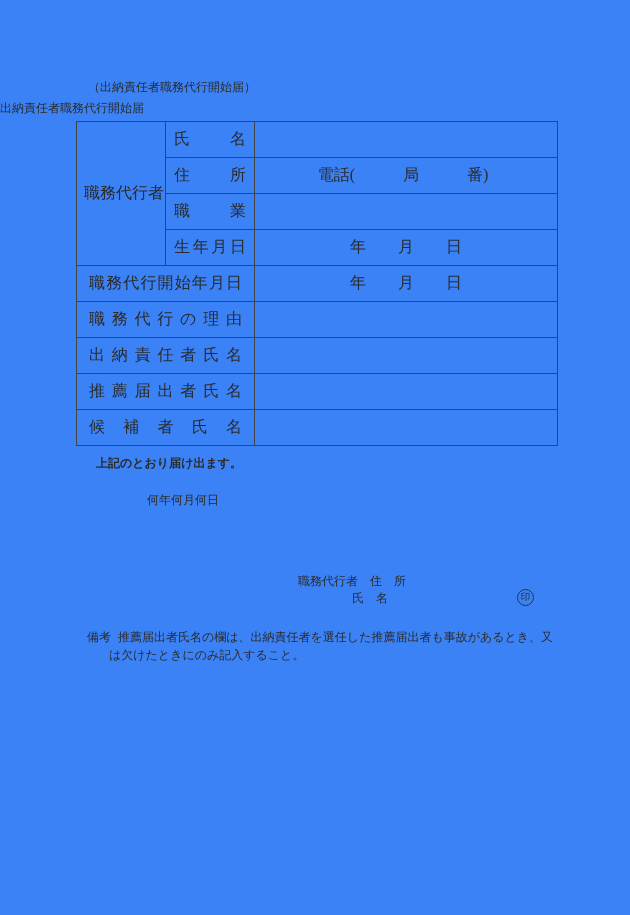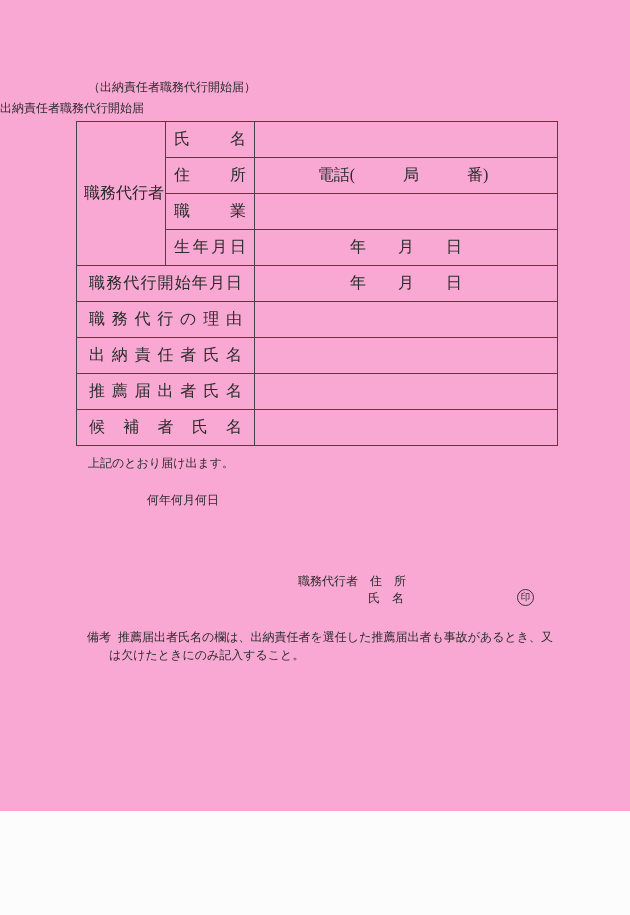--- a/index.html
+++ b/index.html
@@ -3,22 +3,22 @@
 <meta charset="utf-8">
 <style>
   html, body {
     margin: 0;
     padding: 0;
     background: #fcfcfc;
   }
   .page {
     position: relative;
     width: 630px;
-    height: 811px;
-    background: #f9a8d4;
+    height: 915px;
+    background: #3b82f6;
     font-family: "Liberation Serif", "DejaVu Serif", serif;
     font-size: 12px;
     color: #2b2b2b;
     overflow: hidden;
   }
   .abs { position: absolute; white-space: nowrap; line-height: 16px; }
 
   .header-note { left: 88px; top: 79px; }
   .doc-title { left: 0; top: 100px; width: 630px; text-align: left; }
 
@@ -50,26 +50,26 @@
   }
   td.label-cell-wide {
     text-align: justify;
     text-align-last: justify;
     padding: 0 12px;
   }
   td.value-cell { padding: 0; }
   td.value-center { text-align: center; }
   td.value-phone { text-align: center; padding-right: 6px; }
 
-  .declaration-line { left: 88px; top: 455px; }
+  .declaration-line { left: 96px; top: 455px; font-weight: bold; }
   .date-line { left: 147px; top: 492px; }
   .recipient-line { left: 115px; top: 530px; }
 
   .signer-role-line { left: 298px; top: 573px; }
-  .signer-name-line { left: 368px; top: 590px; }
+  .signer-name-line { left: 352px; top: 590px; }
 
   .seal {
     position: absolute;
     left: 517px;
     top: 589px;
     width: 15px;
     height: 15px;
     border: 1px solid #333;
     border-radius: 50%;
     display: flex;

